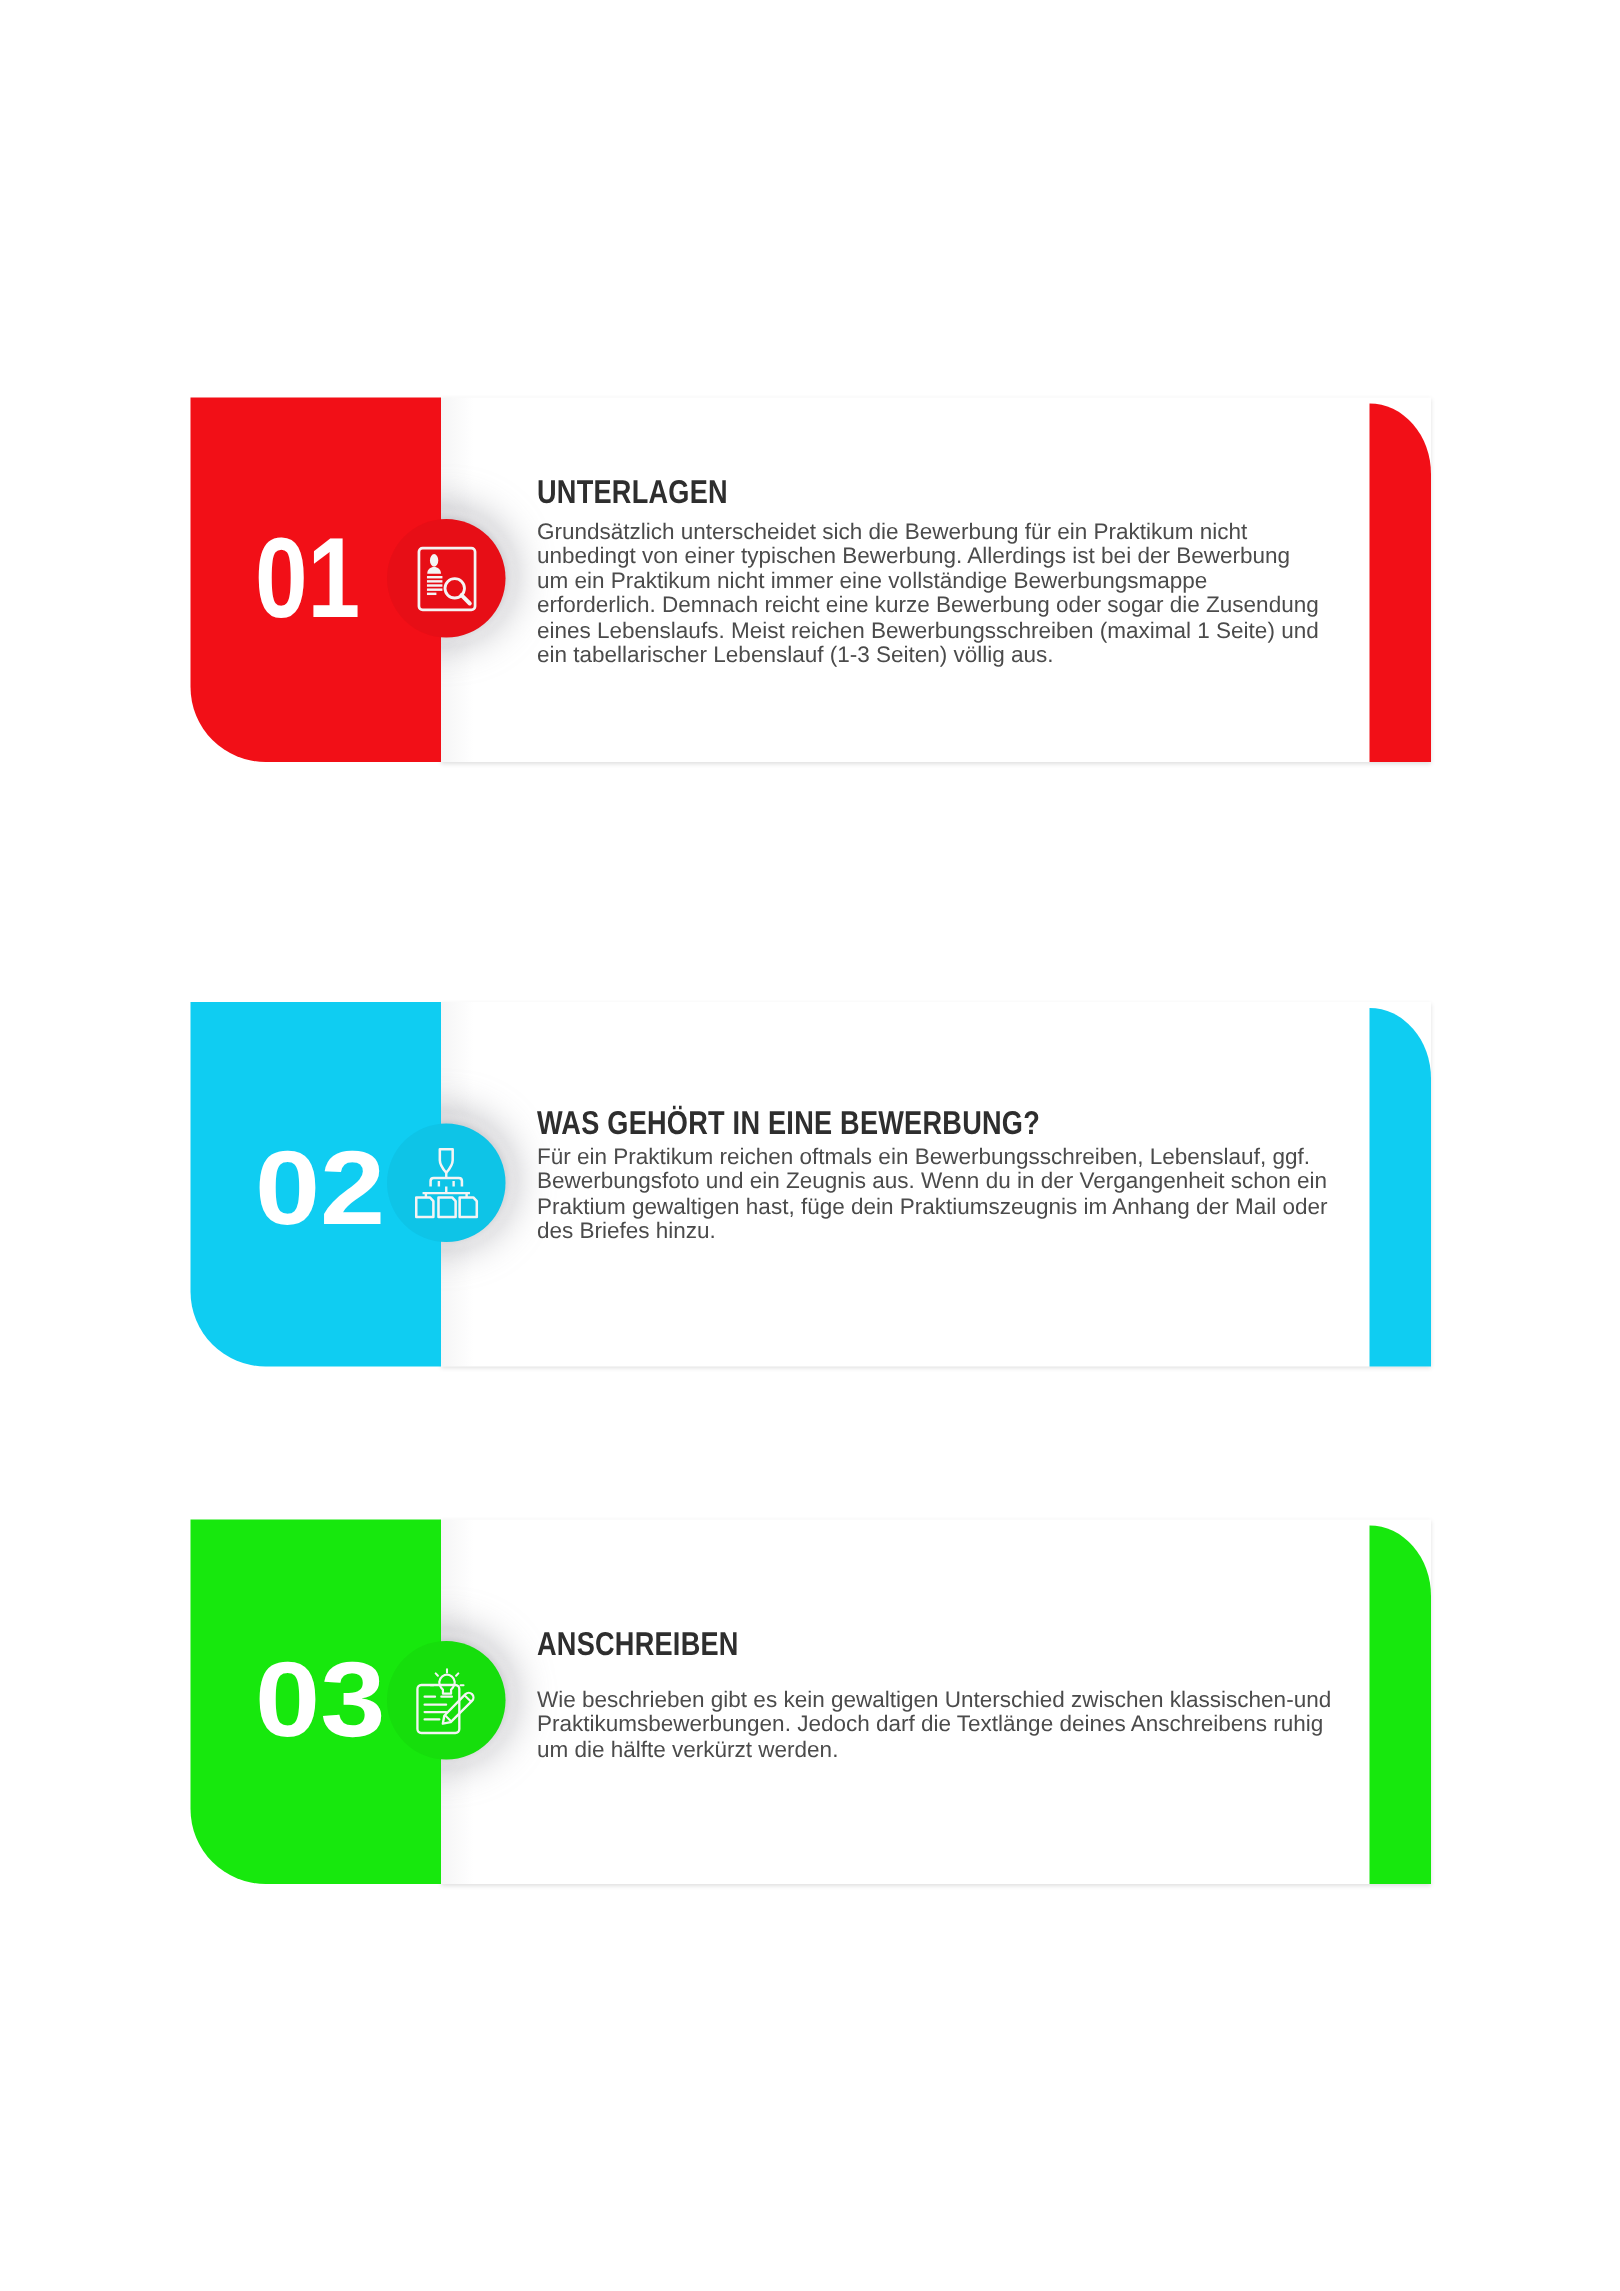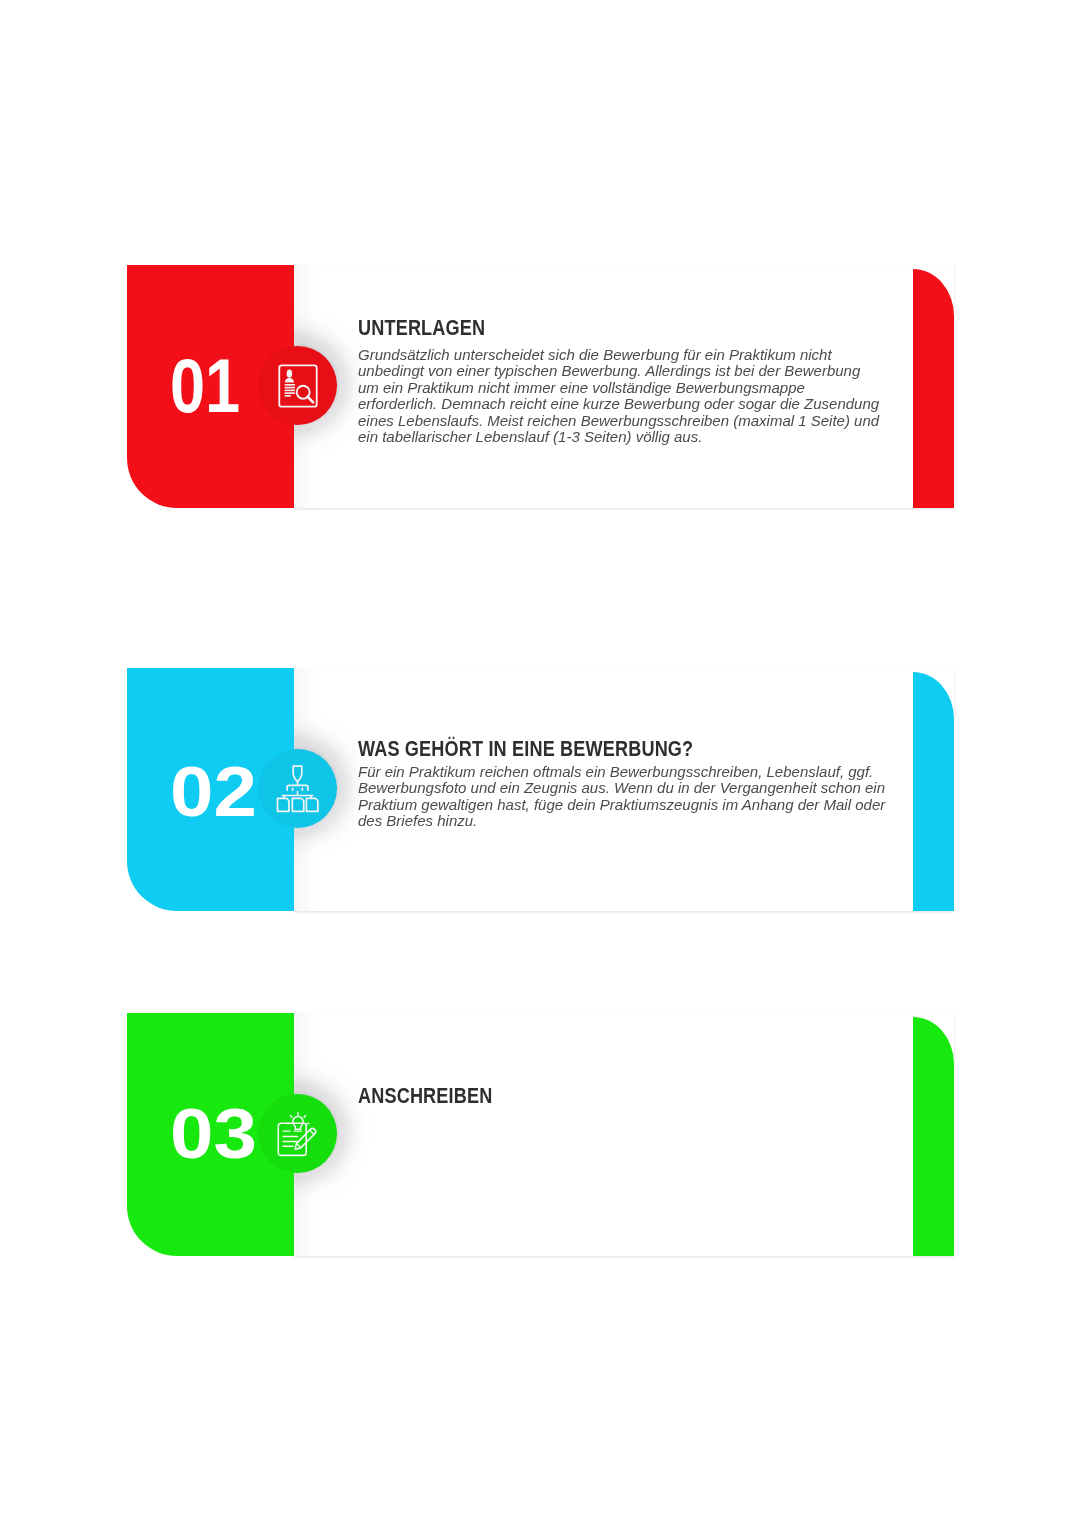--- a/index.html
+++ b/index.html
@@ -20,21 +20,21 @@
   .block{position:absolute;left:0;top:0;width:167px;height:243px;border-radius:0 0 0 50px;}
   .strip{position:absolute;left:786px;top:4px;width:41px;height:239px;border-radius:0 41px 0 0 / 0 47px 0 0;}
   .num{position:absolute;left:43px;font-size:76px;font-weight:700;color:#fff;line-height:1;
         transform-origin:left top;white-space:nowrap;}
   .circle{position:absolute;left:131px;top:81px;width:79px;height:79px;border-radius:50%;
           display:flex;align-items:center;justify-content:center;}
   .circle::after{content:"";position:absolute;inset:0;border-radius:50%;
           background:rgba(0,0,0,0.045);pointer-events:none;}
   .title{position:absolute;left:231px;font-size:22px;font-weight:700;color:#2e2e2e;letter-spacing:0.2px;
          transform:scaleX(0.822);transform-origin:left center;white-space:nowrap;}
-  .body{position:absolute;left:231px;font-size:15.0px;font-style:italic;color:#4b4b4b;
+  .body{position:absolute;left:231px;font-size:15.0px;color:#4b4b4b;
         line-height:16.4px;white-space:pre-line;}
 </style>
 </head>
 <body>
 
 <div class="page">
 
   <div class="card card-1">
     <div class="panel">
         <div class="glow"></div>
@@ -106,15 +106,18 @@
         <rect x="4.0" y="16.0" width="34" height="39" rx="3.2" fill="none" stroke="#fff" stroke-width="1.9"></rect>
         <path d="M9.8 25.5h8.5M9.8 32h17.5M9.8 38h17.5M9.8 44h12" stroke="#fff" stroke-width="1.8" stroke-linecap="round"></path>
         <path d="M23.4 25.5h8.6" stroke="#fff" stroke-width="1.8" stroke-linecap="round"></path>
         <path d="M24.2 9.0a6.4 6.4 0 0 1 7.6 0 6.4 6.4 0 0 1 0.9 9.3l-1.4 1.6v3.2h-6.6v-3.2l-1.4-1.6a6.4 6.4 0 0 1 0.9-9.3z" fill="none" stroke="#fff" stroke-width="1.8" stroke-linejoin="round"></path>
         <path d="M28 3.2v2.6M18.8 6.6l1.8 1.9M37.2 6.6l-1.8 1.9M14.6 16.2h2.4M41.4 16.2h-2.4" stroke="#fff" stroke-width="1.7" stroke-linecap="round"></path>
         <path d="M48.3 23.4a3.9 3.9 0 0 1 0 5.5L31.0 46.2l-6.4 1.2 1.2-6.4L43.0 23.4a3.9 3.9 0 0 1 5.3 0z" fill="none" stroke="#fff" stroke-width="1.9" stroke-linejoin="round"></path>
         <path d="M42.2 24.3l5.6 5.6M26.2 40.4l5.5 5.5" stroke="#fff" stroke-width="1.7"></path>
       </svg>
     </div>
     <div class="title" style="top:70px">ANSCHREIBEN</div>
+    <div class="body" style="top:113px">Wie beschrieben gibt es kein gewaltigen Unterschied zwischen klassischen-und
+Praktikumsbewerbungen. Jedoch darf die Textlänge deines Anschreibens ruhig
+um die hälfte verkürzt werden.</div>
   </div>
 
 </div>
 
 </body></html>

